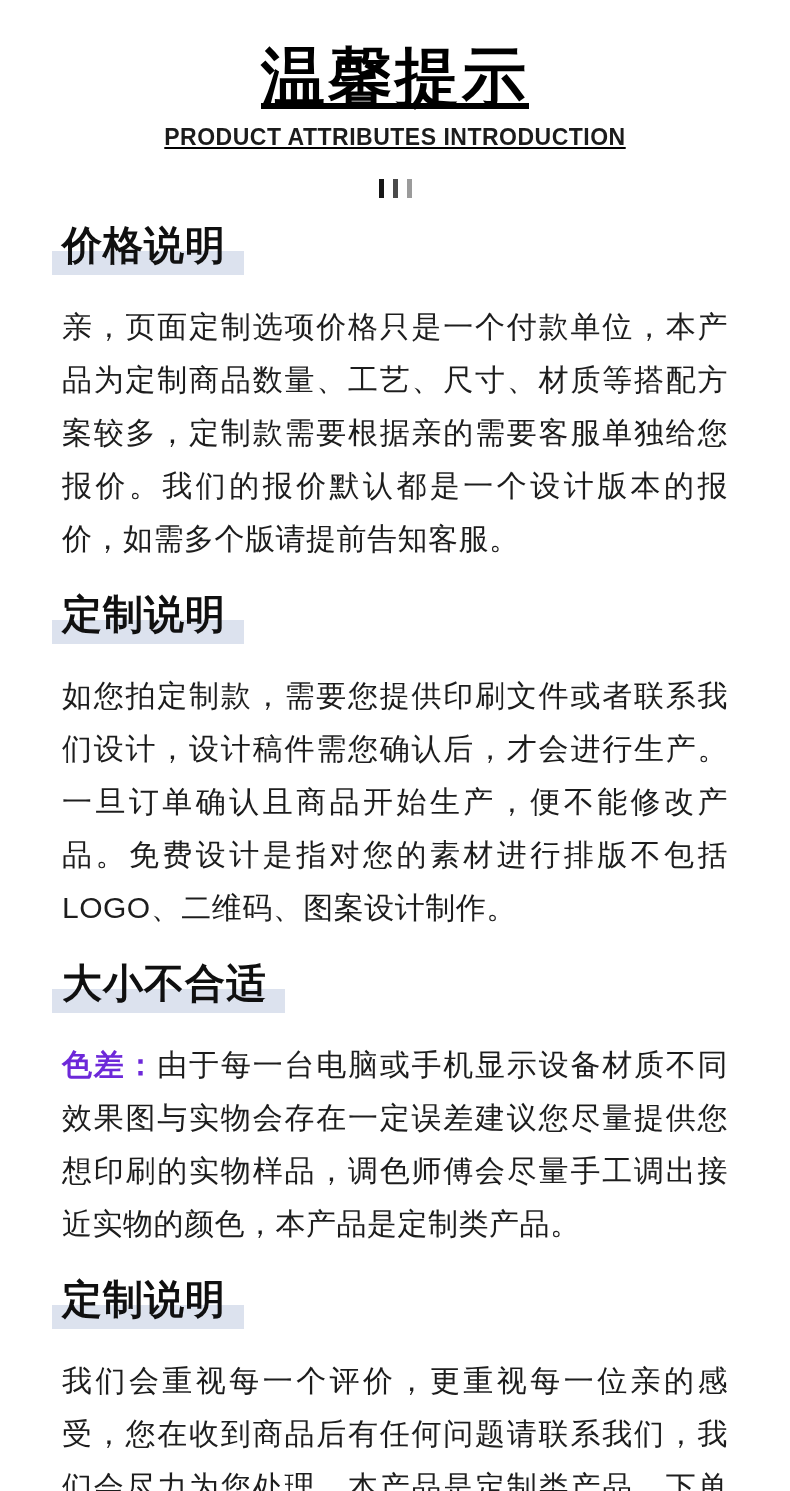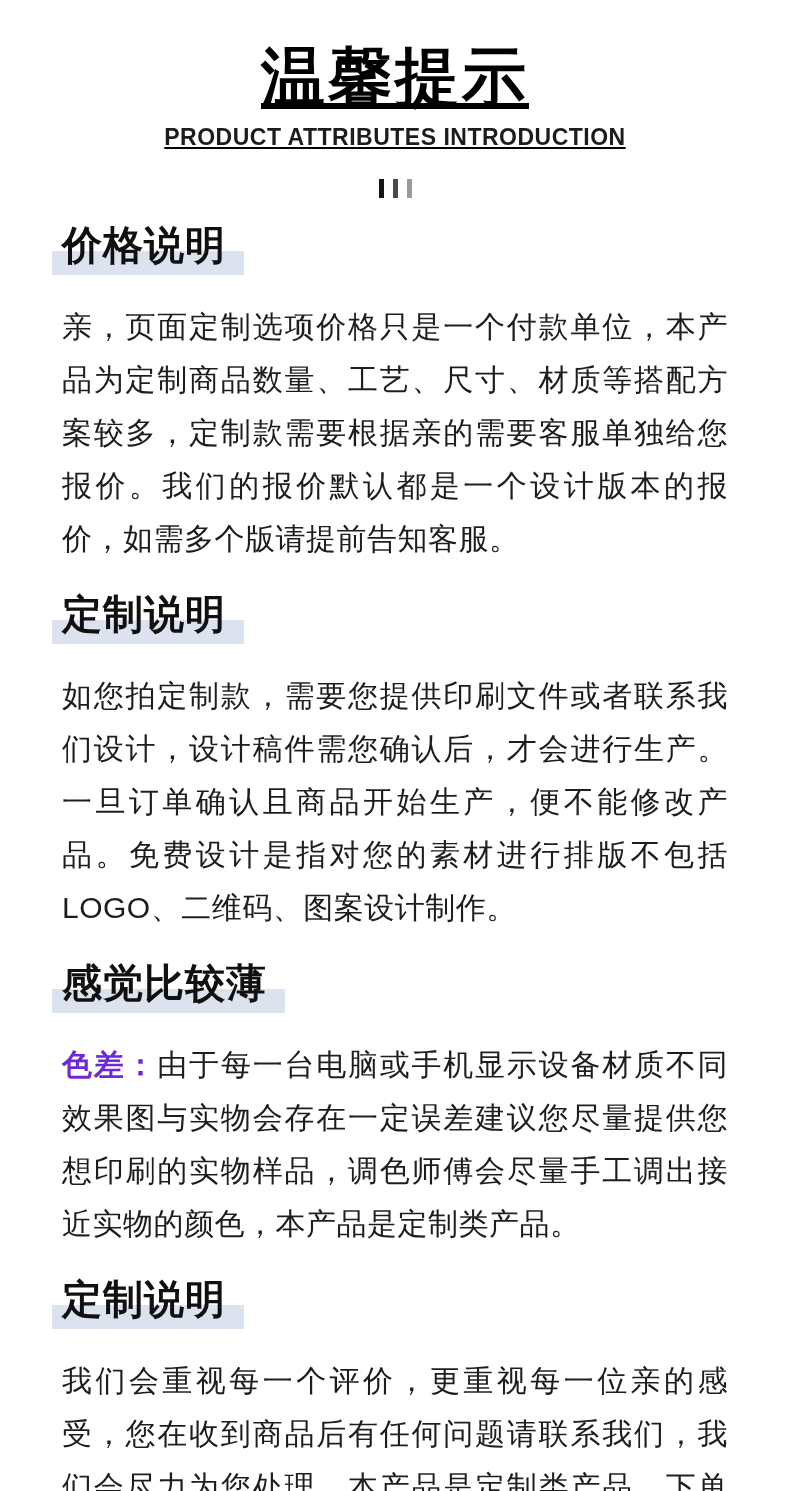--- a/index.html
+++ b/index.html
@@ -128,21 +128,21 @@
       <div class="heading-wrap">
         <span class="heading-highlight"></span>
         <span class="heading-text">定制说明</span>
       </div>
       <p class="section-body"><span>如您拍定制款，需要您提供印刷文件或者联系我们设计，设计稿件需您确认后，才会进行生产。一旦订单确认且商品开始生产，便不能修改产品。免费设计是指对您的素材进行排版不包括LOGO、二维码、图案设计制作。</span></p>
     </section>
 
     <section class="section">
       <div class="heading-wrap">
         <span class="heading-highlight"></span>
-        <span class="heading-text">感觉比较薄</span>
+        <span class="heading-text">大小不合适</span>
       </div>
       <p class="section-body"><strong class="prefix">色差：</strong><span>由于每一台电脑或手机显示设备材质不同效果图与实物会存在一定误差建议您尽量提供您想印刷的实物样品，调色师傅会尽量手工调出接近实物的颜色，本产品是定制类产品。</span></p>
     </section>
 
     <section class="section">
       <div class="heading-wrap">
         <span class="heading-highlight"></span>
         <span class="heading-text">定制说明</span>
       </div>
       <p class="section-body"><span>我们会重视每一个评价，更重视每一位亲的感受，您在收到商品后有任何问题请联系我们，我们会尽力为您处理。本产品是定制类产品，下单时客服会与您核对所有订单信息如无质量问题不支持退换货不接受主观上的“感觉比较薄”、“感觉袋子质量不好”、“印刷颜色有色差”、“大小不合适”等退货理由定制类产品不支持七天无理由退货。</span></p>

